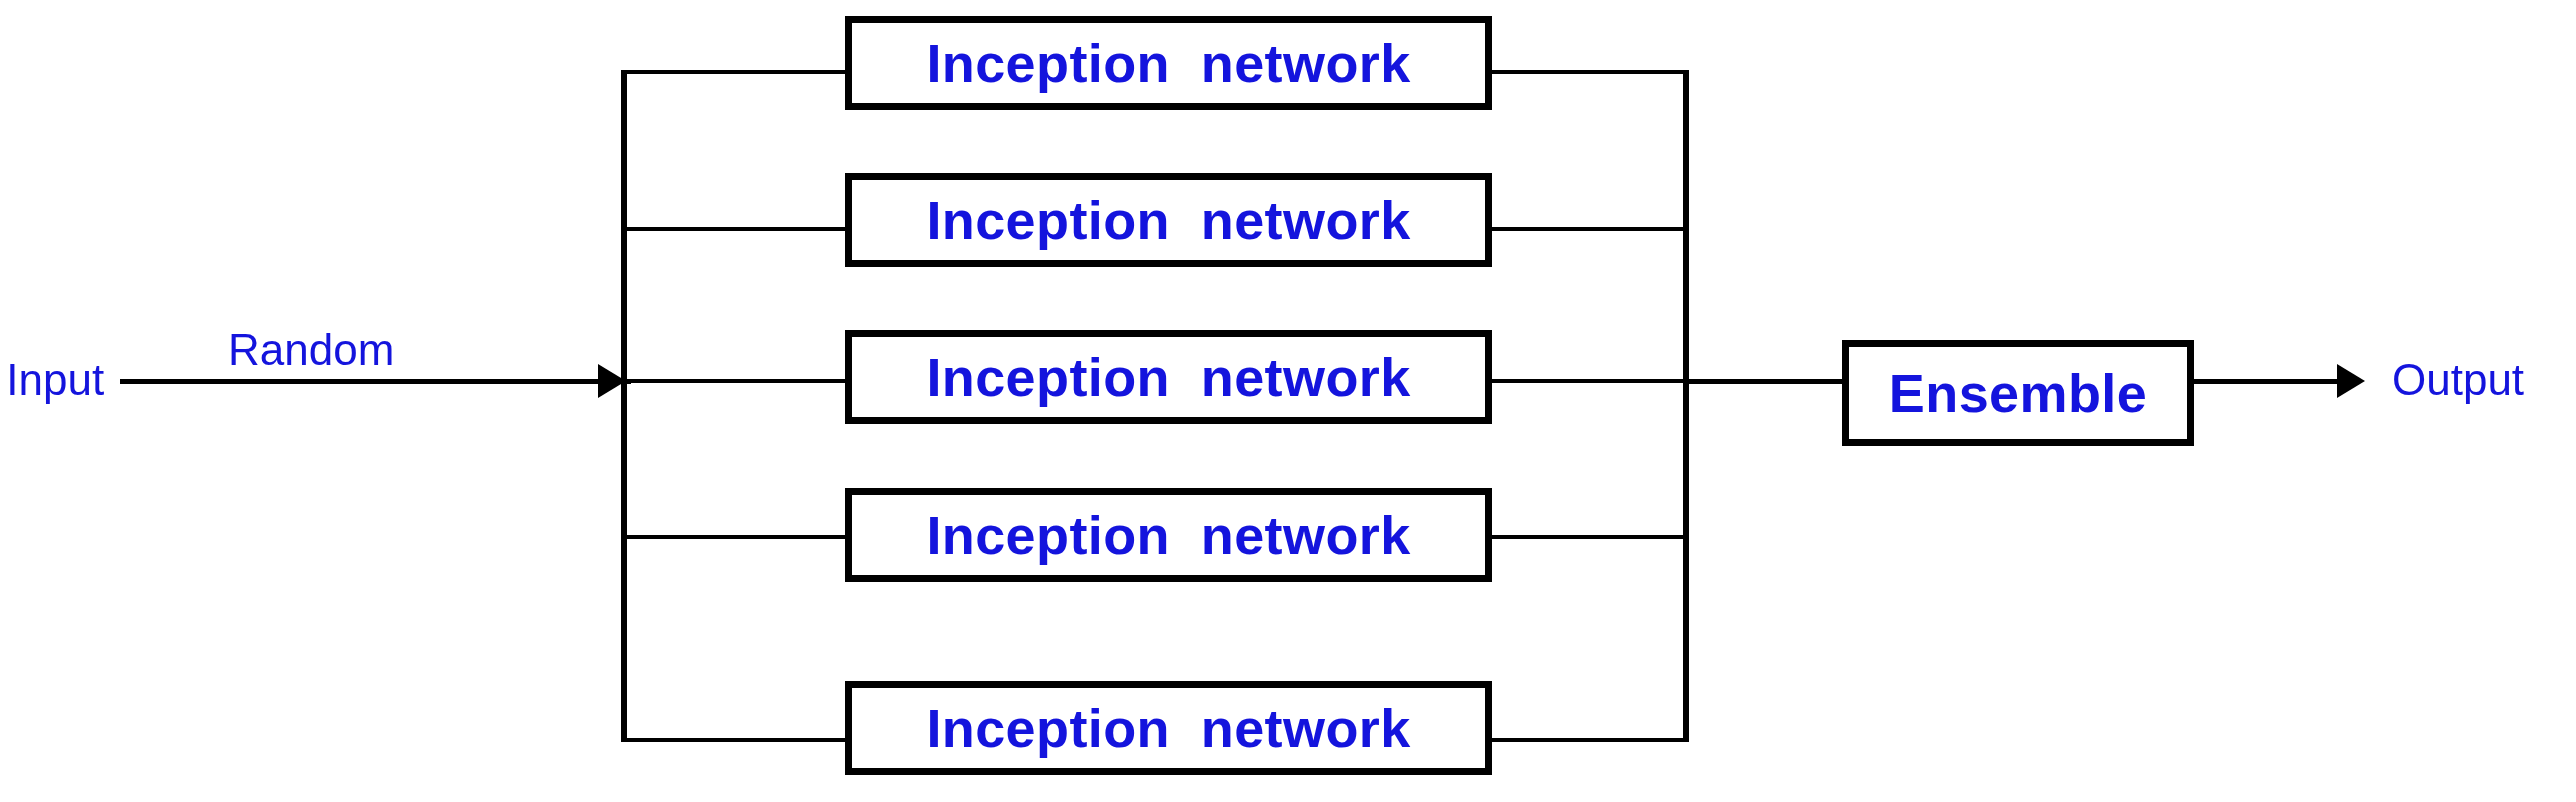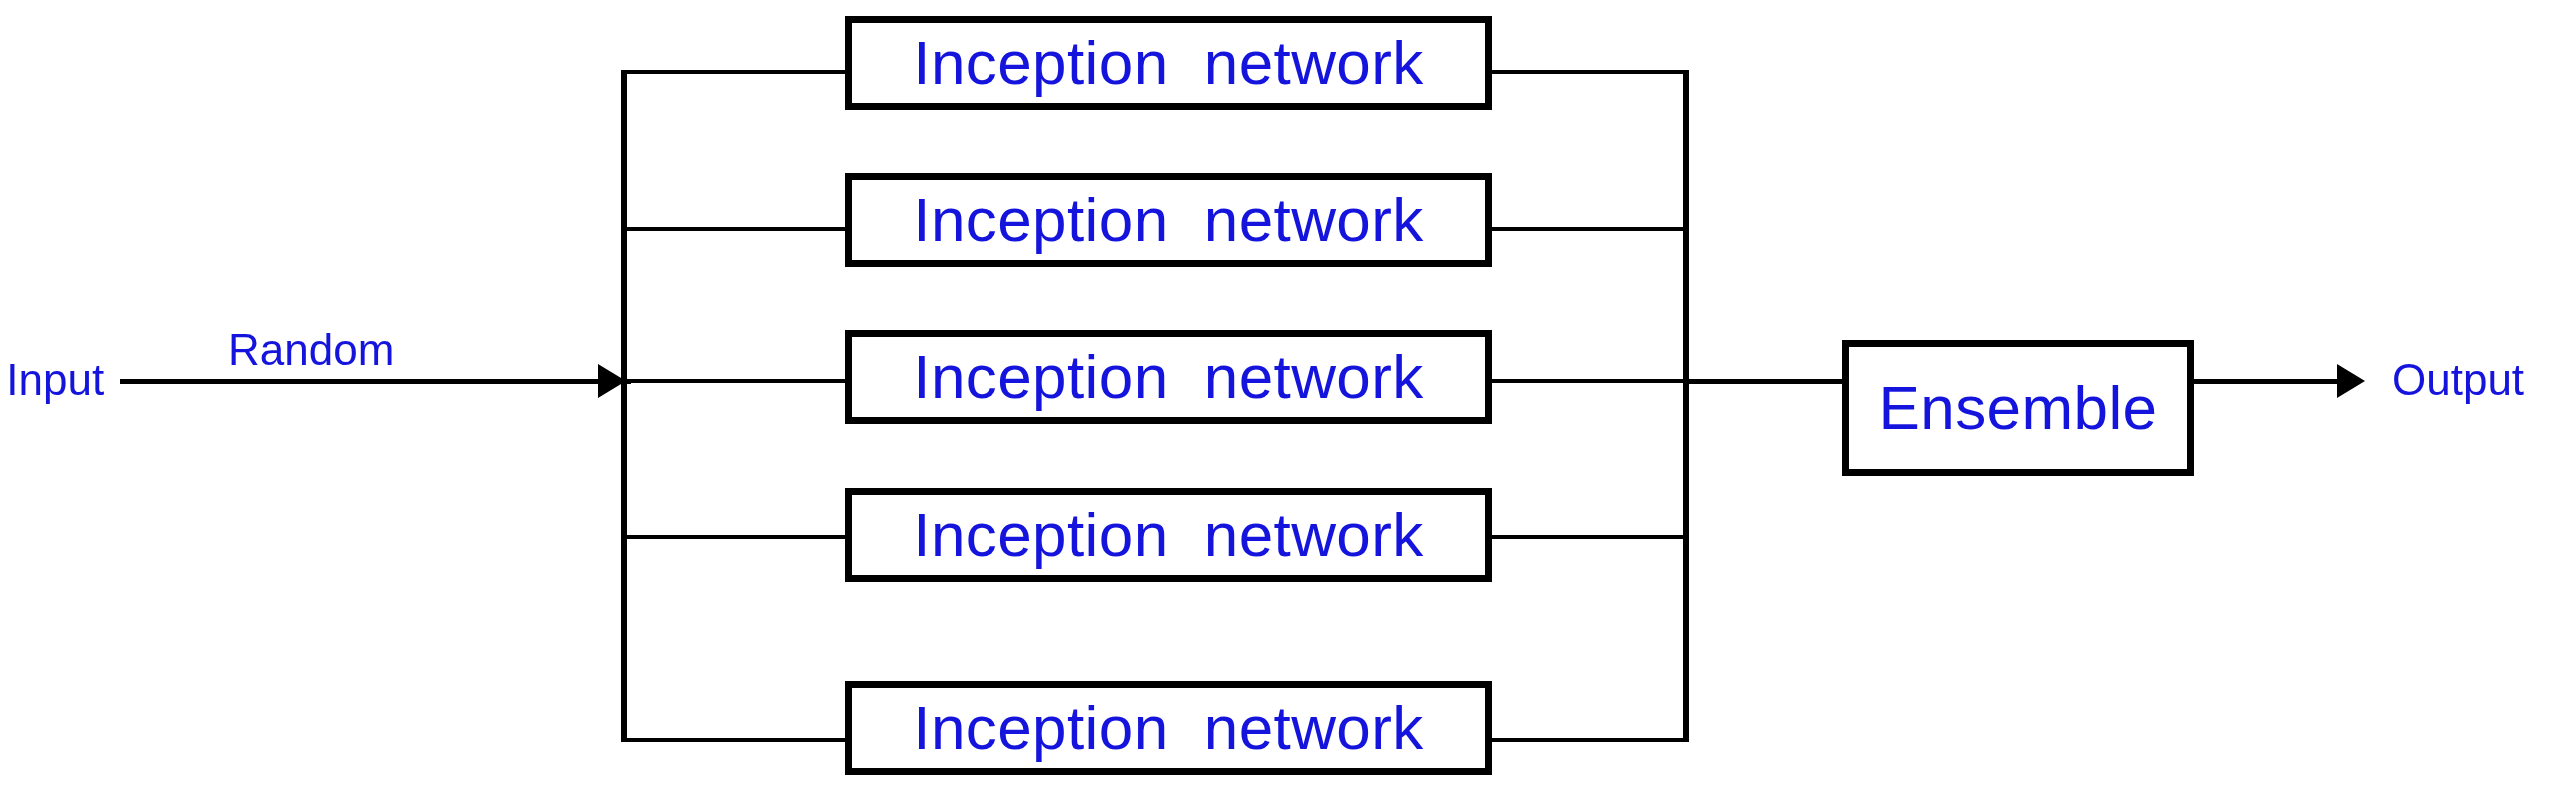--- a/index.html
+++ b/index.html
@@ -31,22 +31,22 @@
     position: absolute;
     box-sizing: border-box;
     border: 7px solid #000000;
     background: #ffffff;
     display: flex;
     align-items: center;
     justify-content: center;
   }
   .box-label {
     color: #1414dd;
-    font-size: 62px;
-    font-weight: 400;
+    font-size: 54px;
+    font-weight: 700;
     letter-spacing: 0.4px;
     white-space: pre;
     line-height: 1;
   }
   .plain-label {
     position: absolute;
     color: #1414dd;
     font-size: 44px;
     font-weight: 400;
     line-height: 1.12;
@@ -128,21 +128,21 @@
   <div class="box" style="left:845px; top:488px; width:647px; height:94px;">
     <span class="box-label">Inception  network</span>
   </div>
 
   <div class="box" style="left:845px; top:681px; width:647px; height:94px;">
     <span class="box-label">Inception  network</span>
   </div>
 
   <div class="hline" id="ensemble-in"></div>
 
-  <div class="box" style="left:1842px; top:340px; width:352px; height:136px;">
+  <div class="box" style="left:1842px; top:340px; width:352px; height:106px;">
     <span class="box-label">Ensemble</span>
   </div>
 
   <div class="hline" id="ensemble-out"></div>
 
   <div class="arrow-head-right" id="output-arrowhead"></div>
 
   <div class="plain-label" id="output-label">Output</div>
 
 </div>

